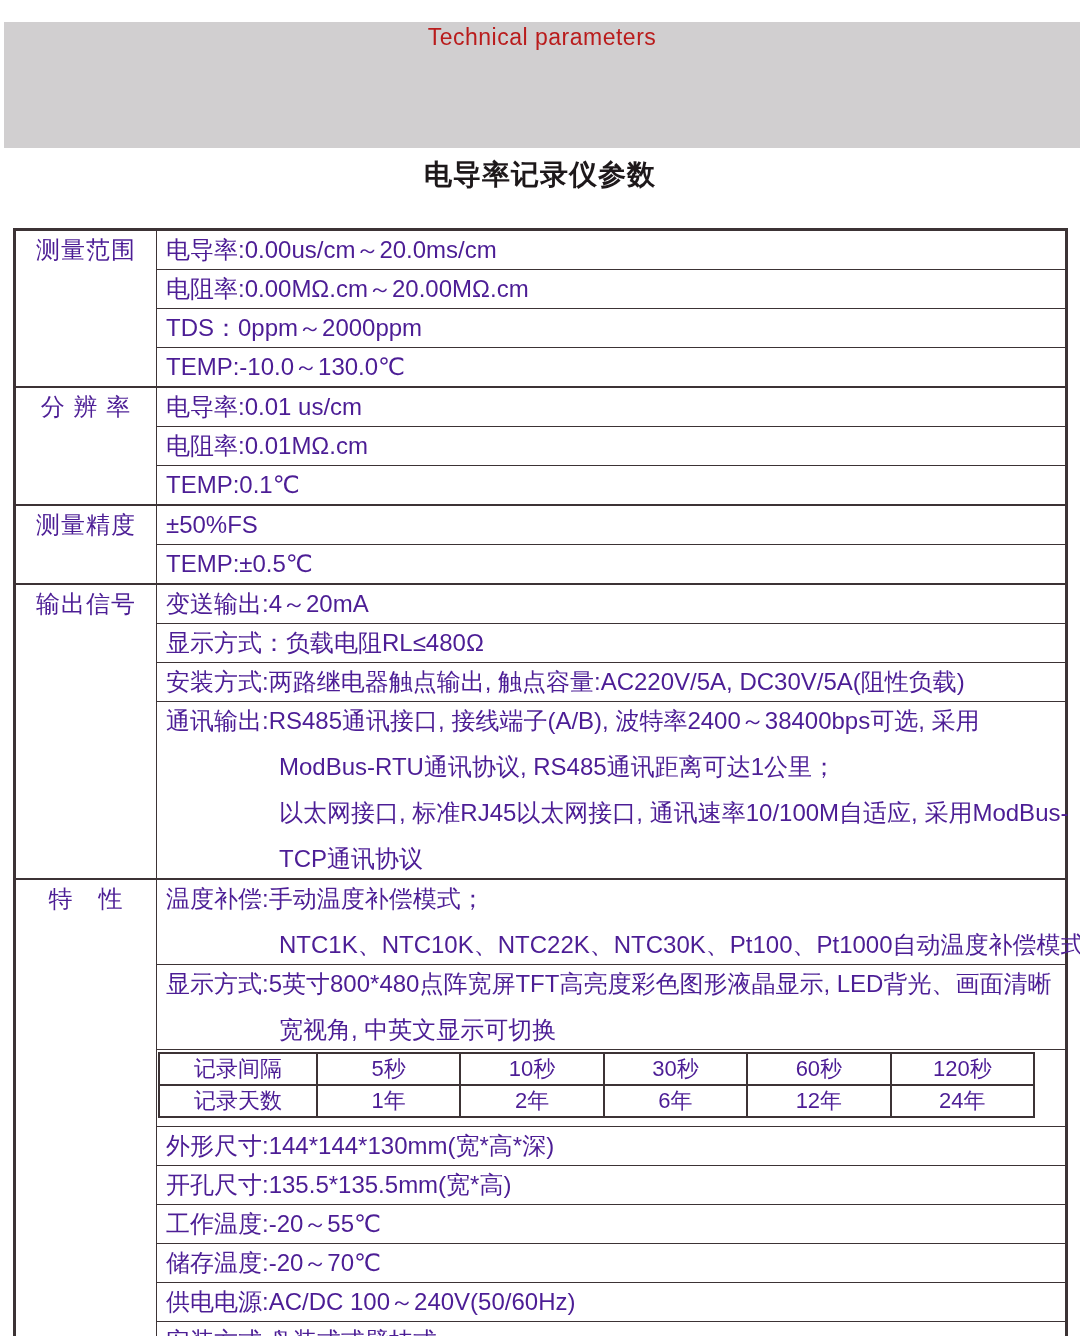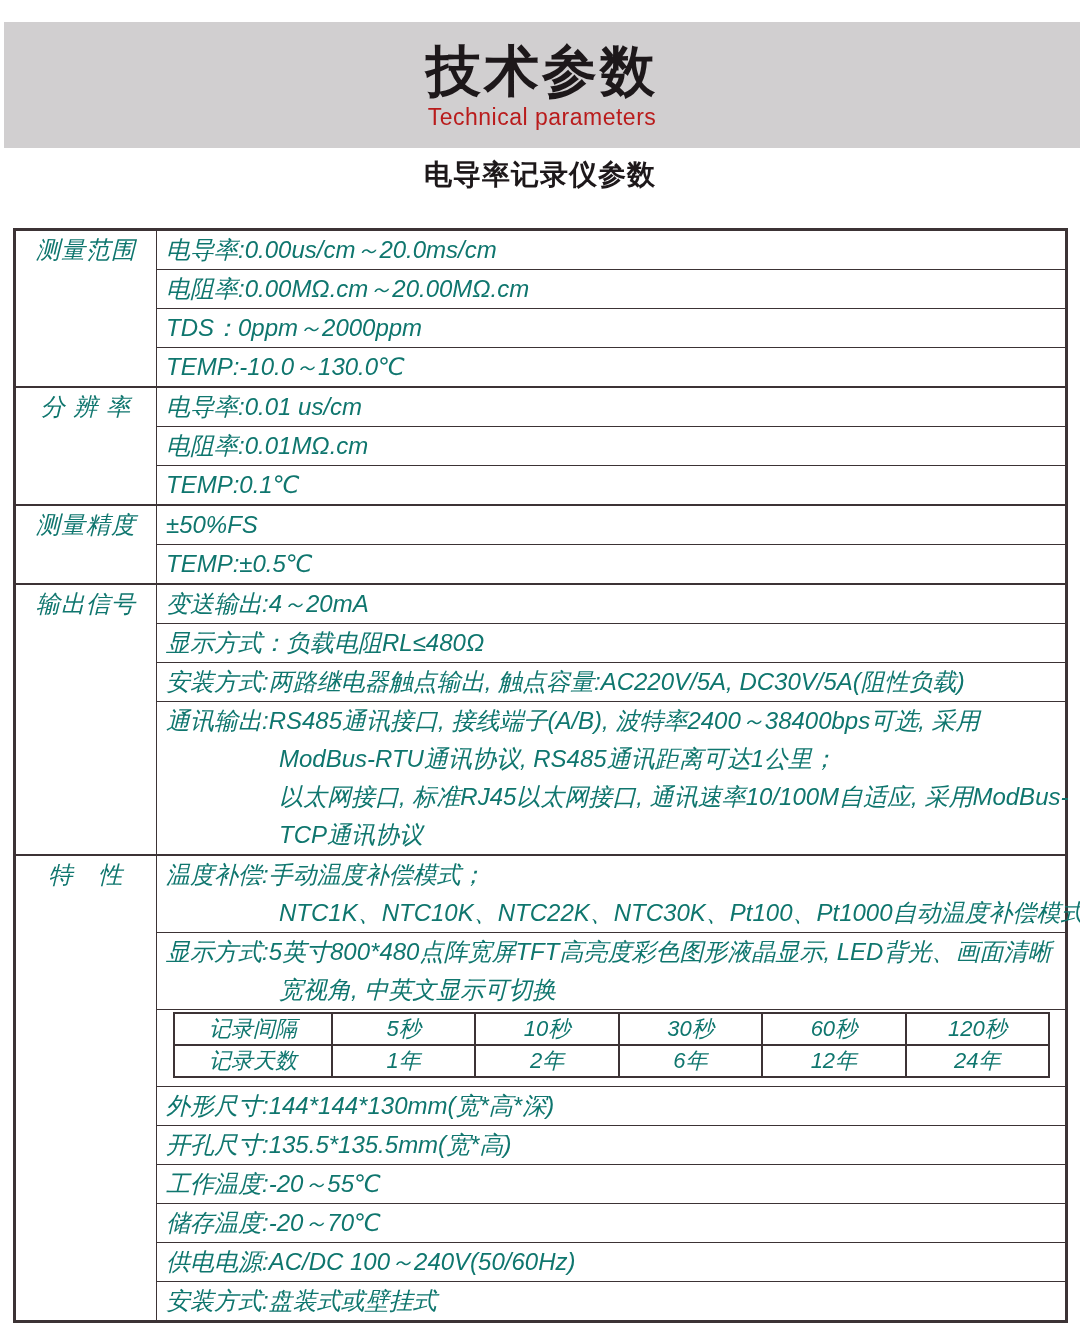--- a/index.html
+++ b/index.html
@@ -23,42 +23,41 @@
     position:absolute;left:0;top:156px;width:100%;text-align:center;
     font-size:28px;font-weight:700;color:#1d181a;letter-spacing:1px;
   }
   table.spec{
     position:absolute;left:13px;top:228px;width:1055px;
     border-collapse:collapse;table-layout:fixed;
     border:3px solid #3c3335;
   }
   table.spec td{
     border:1.6px solid #3c3335;
-    vertical-align:top;padding:0;font-size:24px;color:#0f766e;font-style:italic;
+    vertical-align:top;padding:0;font-size:24px;color:#4c1d95;
   }
   table.spec tr.sec td{border-top-width:2.5px;}
   td.cat{text-align:center;}
   .line{height:38px;line-height:38px;padding-left:9px;white-space:nowrap;}
   td.cat .line{padding-left:0;letter-spacing:1px;}
-  .line.cont{padding-left:122px;}
+  .line.cont{padding-left:122px;margin-top:8px;}
   table.rec{
     border-collapse:collapse;table-layout:fixed;
-    width:877px;margin:2px 0 8px 16px;
+    width:877px;margin:2px 0 8px 1px;
     border:2px solid #3c3335;
   }
   table.rec td{
     border:2px solid #3c3335;text-align:center;vertical-align:middle;
     font-size:22px;height:30px;line-height:30px;padding:0;
   }
 </style>
 </head>
 <body>
 
 <div class="banner">
-  <div class="banner-title">技术参数</div>
   <div class="banner-sub">Technical parameters</div>
 </div>
 
 <div class="doc-title">电导率记录仪参数</div>
 
 <table class="spec">
   <colgroup>
       <col style="width:142px">
       <col>
     </colgroup>

